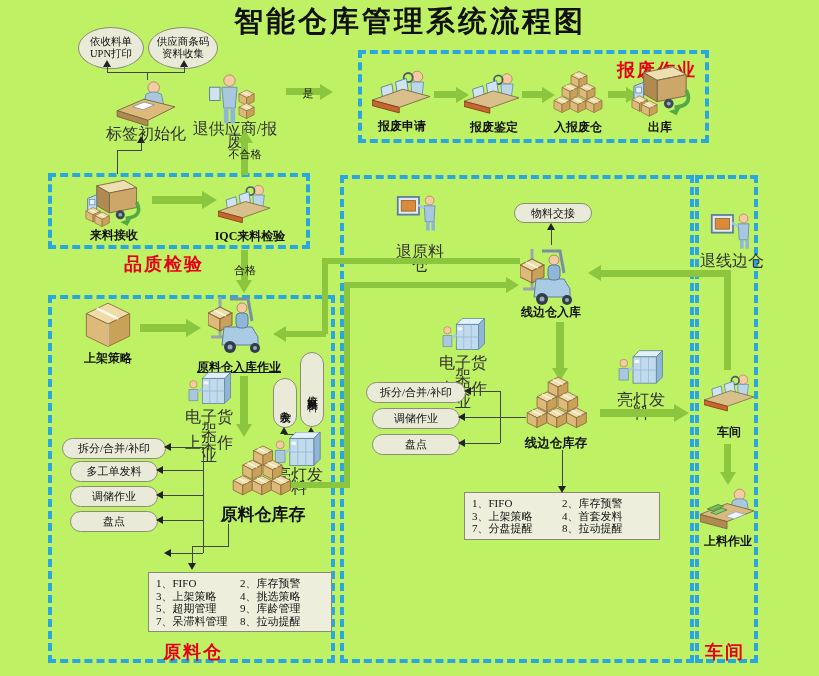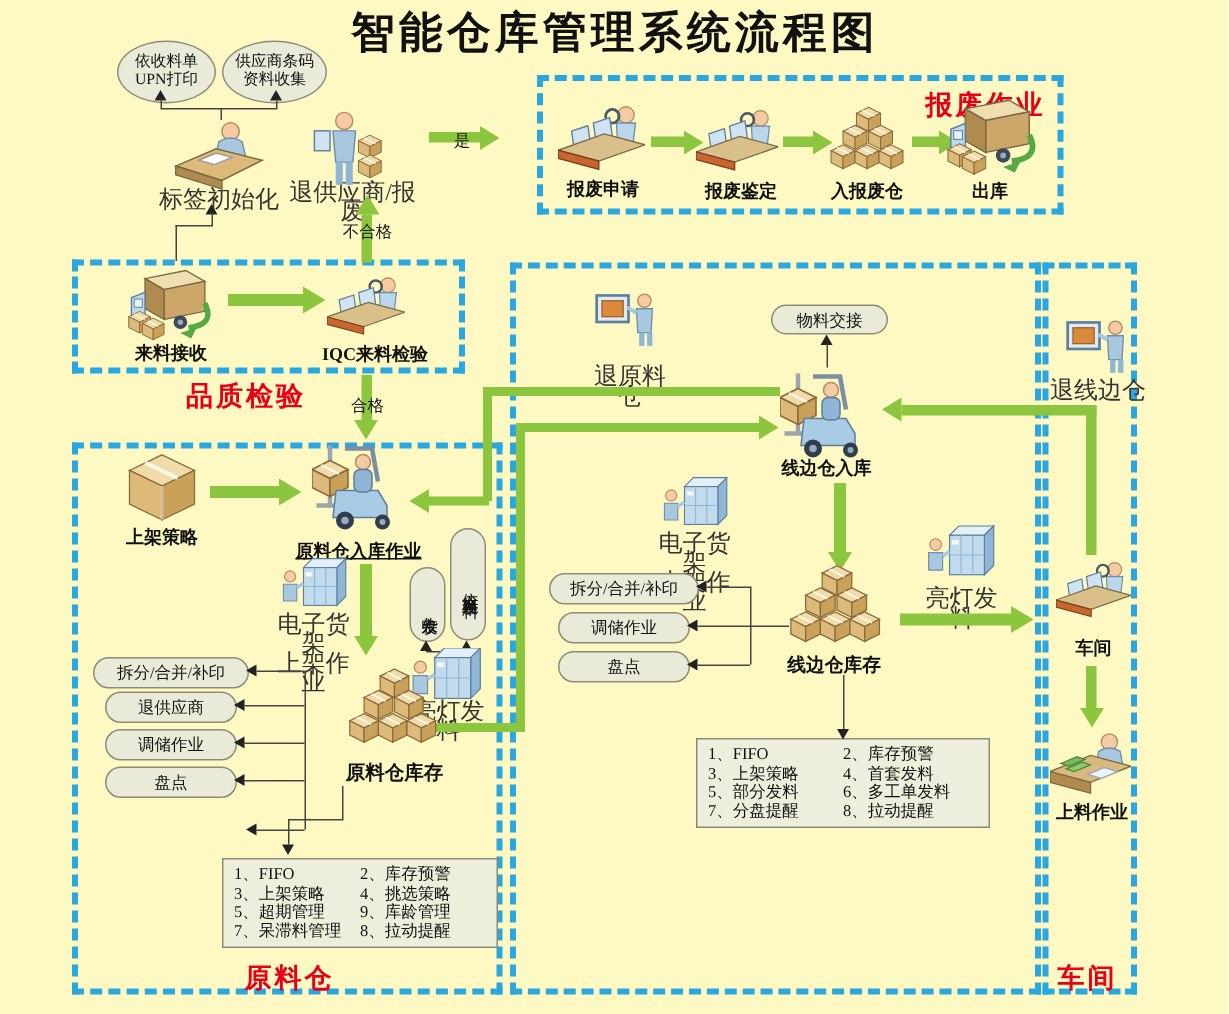--- a/index.html
+++ b/index.html
@@ -1,16 +1,16 @@
 <!DOCTYPE html>
 <html><head>
 <meta charset="utf-8">
 <style>
   html,body{margin:0;padding:0;background:#fff;}
-  #canvas{position:relative;width:819px;height:676px;background:#fef9c3;overflow:hidden;
+  #canvas{position:relative;width:819px;height:676px;background:#bef264;overflow:hidden;
           font-family:"Liberation Serif","DejaVu Serif",serif;color:#111;}
   .pre{white-space:pre-line;}
   
   .zone{position:absolute;border:4px dashed #2BA7E0;}
   .zlab{position:absolute;color:#E60019;font-weight:bold;font-size:18px;letter-spacing:2px;}
   
   .nlab{position:absolute;font-size:12px;font-weight:bold;text-align:center;line-height:13px;}
   .slab{position:absolute;font-size:16px;color:#333;text-align:center;line-height:13px;}
   .elab{position:absolute;font-size:11px;color:#1a1a1a;text-align:center;z-index:6;}
   
@@ -311,24 +311,24 @@
         <use href="#s-shelf"></use>
       </svg>
     </span>
   <div class="slab" style="left:272px;top:468px;width:54px;">亮灯发料</div>
 
   <span class="icon" style="left:232px;top:442px;width:62px;height:58px;">
       <svg>
         <use href="#s-stack"></use>
       </svg>
     </span>
-  <div class="nlab" style="left:218px;top:508px;width:90px;font-size:13px;">原料仓库存</div>
+  <div class="nlab" style="left:218px;top:508px;width:90px;font-size:17px;">原料仓库存</div>
 
   <div class="pill" style="left:62px;top:438px;width:102px;height:19px;">拆分/合并/补印</div>
-  <div class="pill" style="left:70px;top:461px;width:86px;height:19px;">退供应商</div>
+  <div class="pill" style="left:70px;top:461px;width:86px;height:19px;">多工单发料</div>
   <div class="pill" style="left:70px;top:486px;width:86px;height:19px;">调储作业</div>
   <div class="pill" style="left:70px;top:511px;width:86px;height:19px;">盘点</div>
   <div class="bt bt-l" style="left:164px;top:443px;"></div>
   <div class="bt bt-l" style="left:156px;top:466px;"></div>
   <div class="bt bt-l" style="left:156px;top:491px;"></div>
   <div class="bt bt-l" style="left:156px;top:516px;"></div>
   <div class="bt bt-l" style="left:164px;top:549px;"></div>
   <div class="tl" style="left:171px;top:447px;width:32px;height:1px;"></div>
   <div class="tl" style="left:163px;top:470px;width:40px;height:1px;"></div>
   <div class="tl" style="left:163px;top:495px;width:40px;height:1px;"></div>
@@ -434,24 +434,20 @@
   <div class="listbox" style="left:464px;top:492px;width:180px;">
     <div class="lrow">
         <span>1、FIFO</span>
         <span>2、库存预警</span>
       </div>
     <div class="lrow">
         <span>3、上架策略</span>
         <span>4、首套发料</span>
       </div>
     <div class="lrow">
-        <span>5、部分发料</span>
-        <span>6、多工单发料</span>
-      </div>
-    <div class="lrow">
         <span>7、分盘提醒</span>
         <span>8、拉动提醒</span>
       </div>
   </div>
 
   <span class="icon" style="left:710px;top:208px;width:46px;height:44px;">
       <svg>
         <use href="#s-monitor"></use>
       </svg>
     </span>

